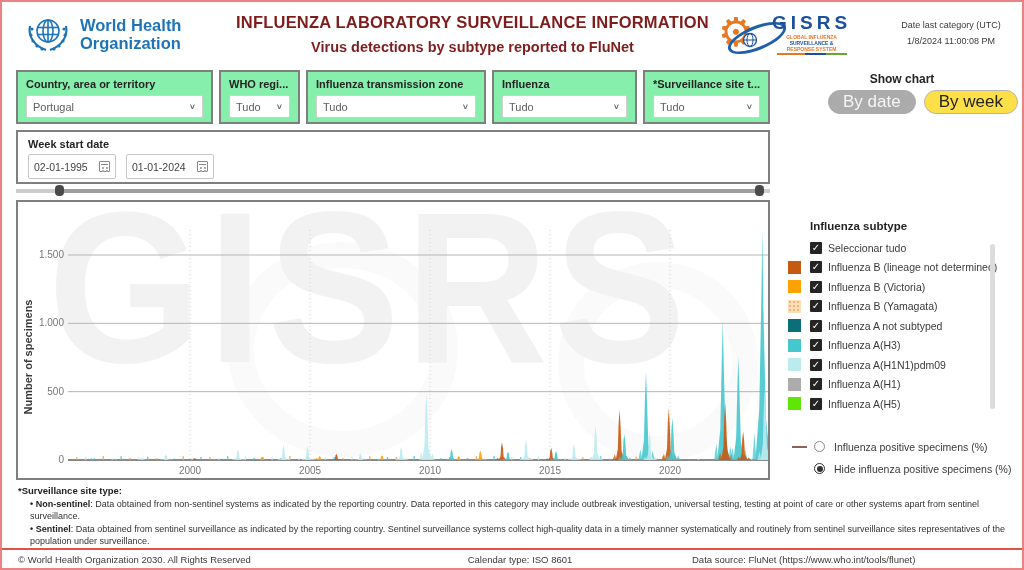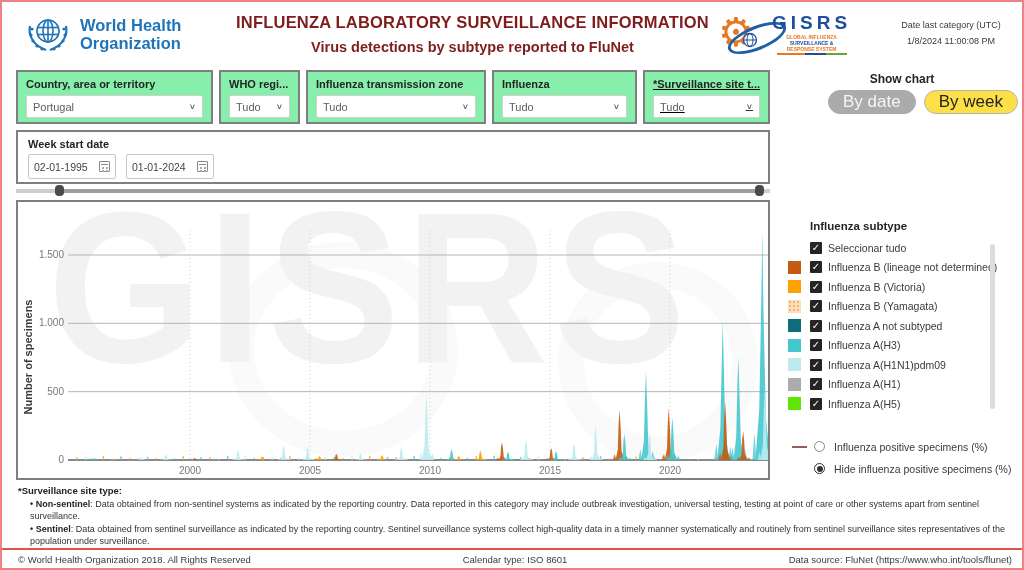--- a/index.html
+++ b/index.html
@@ -82,21 +82,21 @@
 
   
   .footnote { left:16px; top:483px; width:996px; font-size:9px; color:#333; line-height:12.5px; }
   .fn-title { font-weight:bold; font-size:9.5px; color:#222; }
   .fn-bullet { margin-left:12px; text-indent:0; }
   .fn-bullet b { color:#222; }
   .footer { left:0; top:546px; width:1020px; height:20px; border-top:2px solid #E25141;
             display:flex; align-items:center; font-size:9.5px; color:#3B3A39; background:#fff; }
   .footer .fl { margin-left:16px; width:330px; }
   .footer .fc { flex:1; text-align:center; }
-  .footer .fr { margin-right:10px; width:330px; text-align:right; }
+  .footer .fr { width:330px; }
 </style>
 </head>
 <body>
 
 <div class="page">
 
   <div class="abs who-logo">
     <svg width="44" height="40" viewBox="0 0 44 40">
       <g stroke="#1F74B8" fill="none" stroke-width="1.6">
         <circle cx="22" cy="17" r="11"></circle>
@@ -175,21 +175,21 @@
           <span class="chev">∨</span>
         </div>
       </div>
       <div class="fbox" style="left: 490px; width: 145px;">
         <div class="flabel">Influenza</div>
         <div class="dropdown">
           <span>Tudo</span>
           <span class="chev">∨</span>
         </div>
       </div>
-      <div class="fbox" style="left: 641px; width: 127px; text-decoration: underline;">
+      <div class="fbox" style="left: 641px; width: 127px;">
         <div class="flabel">*Surveillance site t...</div>
         <div class="dropdown">
           <span>Tudo</span>
           <span class="chev">∨</span>
         </div>
       </div>
     </div>
 
   <div class="abs showchart-label">Show chart</div>
   <div class="abs btn-row">
@@ -500,18 +500,18 @@
   <div class="abs footnote">
     <div class="fn-title">*Surveillance site type:</div>
     <div id="fn-bullets">
         <div class="fn-bullet"><b>• Non-sentinel</b>: Data obtained from non-sentinel systems as indicated by the reporting country. Data reported in this category may include outbreak investigation, universal testing, testing at point of care or other systems apart from sentinel surveillance.</div>
         <div class="fn-bullet"><b>• Sentinel</b>: Data obtained from sentinel surveillance as indicated by the reporting country. Sentinel surveillance systems collect high-quality data in a timely manner systematically and routinely from sentinel surveillance sites representatives of the population under surveillance.</div>
         <div class="fn-bullet"><b>• Type not defined</b>: Source of data not indicated by the reporting country neither as sentinel nor as non-sentinel surveillance. These data may include sentinel or non-sentinel surveillance sources or both.</div>
       </div>
   </div>
 
   <div class="abs footer">
-    <div class="fl">© World Health Organization 2018. All Rights Reserved</div>
+    <div class="fl">© World Health Organization 2030. All Rights Reserved</div>
     <div class="fc">Calendar type: ISO 8601</div>
     <div class="fr">Data source: FluNet (https://www.who.int/tools/flunet)</div>
   </div>
 
 </div>
 
 </body></html>

